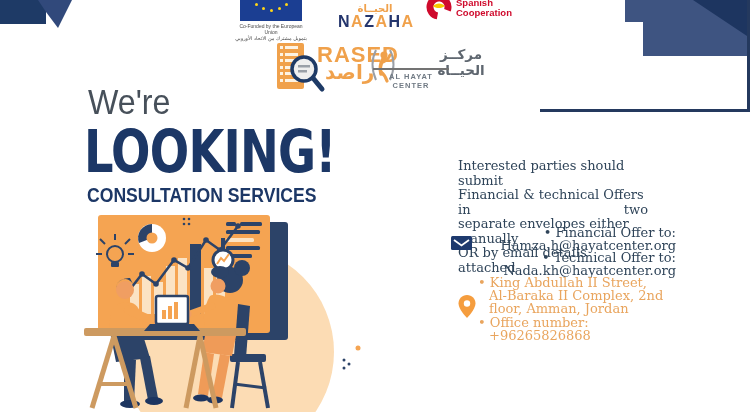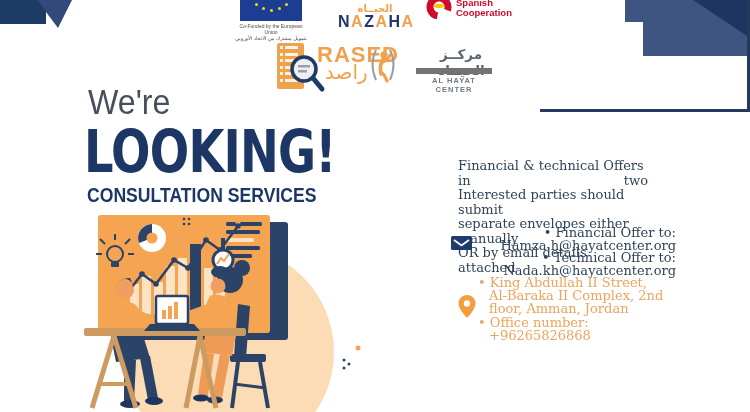--- a/index.html
+++ b/index.html
@@ -27,25 +27,25 @@
   
   .spanish{left:426px;top:-7px;display:flex;align-items:center;gap:4px;}
   .spanish-txt{font-size:9.5px;font-weight:bold;color:#cf0a2c;line-height:10px;}
 
   
   .rased-doc{left:277px;top:43px;width:27px;height:46px;background:#f0a14b;border-radius:2px;padding-top:3px;box-sizing:border-box;}
   .rased-row{display:flex;gap:2px;margin:0 0 3.5px 3px;}
   .rased-sq{width:3px;height:3px;background:#fdf3e3;}
   .rased-ln{width:13px;height:3px;background:#fdf3e3;}
   .rased-name{left:317px;top:42px;font-size:22px;font-weight:bold;color:#f0a14b;letter-spacing:1px;}
-  .rased-ar{left:325px;top:60px;font-size:20px;font-weight:normal;color:#f0a14b;font-family:"DejaVu Sans",sans-serif;}
+  .rased-ar{left:325px;top:60px;font-size:20px;font-weight:bold;color:#f0a14b;font-family:"DejaVu Sans",sans-serif;}
 
   
   .hayat-ar{left:396px;top:46px;width:70px;text-align:center;font-size:13.5px;font-weight:bold;color:#5f6770;font-family:"DejaVu Sans",sans-serif;margin-left:30px;}
-  .hayat-en{left:416px;top:68px;width:76px;text-align:center;font-size:7.5px;font-weight:bold;color:#707a84;letter-spacing:1px;border-top:6px solid #737373;padding-top:2px;}
+  .hayat-en{left:373px;top:68px;width:76px;text-align:center;font-size:7.5px;font-weight:bold;color:#707a84;letter-spacing:1px;border-top:2px solid #737373;padding-top:2px;}
 
   
   .t-pre{left:88px;top:82px;font-size:35px;color:#47505a;transform:scaleX(.92);transform-origin:left top;}
   .t-main{left:84px;top:118px;font-size:58px;font-weight:bold;color:#1c3766;letter-spacing:-1px;transform:scaleX(.8);transform-origin:left top;font-family:"DejaVu Sans",sans-serif;}
   .t-sub{left:87px;top:184px;font-size:20px;font-weight:bold;color:#1c3766;transform:scaleX(.88);transform-origin:left top;}
 
   
   .serif{font-family:"DejaVu Serif","Liberation Serif",serif;}
   .intro{left:458px;top:159px;width:190px;font-size:13px;line-height:14.5px;color:#2f4459;}
   .intro .jl{text-align-last:justify;}
@@ -246,22 +246,22 @@
     <rect x="106" y="92" width="4" height="17" fill="#f5a452"></rect>
     <polygon points="82,114 126,114 132,121 76,121" fill="#2c4368"></polygon>
 
     <circle cx="276" cy="150" r="1.5" fill="#2c4368"></circle>
       <circle cx="281" cy="154" r="1.5" fill="#2c4368"></circle>
     <circle cx="276" cy="158" r="1.5" fill="#2c4368"></circle>
     <circle cx="290" cy="138" r="2.5" fill="#f5a452"></circle>
   </svg>
 
   <div class="abs intro serif">
+    <div class="jl">Interested parties should submit</div>
     <div class="jl">Financial &amp; technical Offers in two</div>
-    <div class="jl">Interested parties should submit</div>
     <div class="jl">separate envelopes either manually</div>
     <div>OR by email details attached</div>
   </div>
 
   <svg class="abs" style="left:451px;top:236px" width="21" height="14">
     <rect x="0" y="0" width="21" height="14" rx="1.5" fill="#1e3a6e"></rect>
     <polyline points="3,4 10.5,9.5 18,4" fill="none" stroke="#ffffff" stroke-width="1.8"></polyline>
   </svg>
 
   <div class="abs emails serif">

